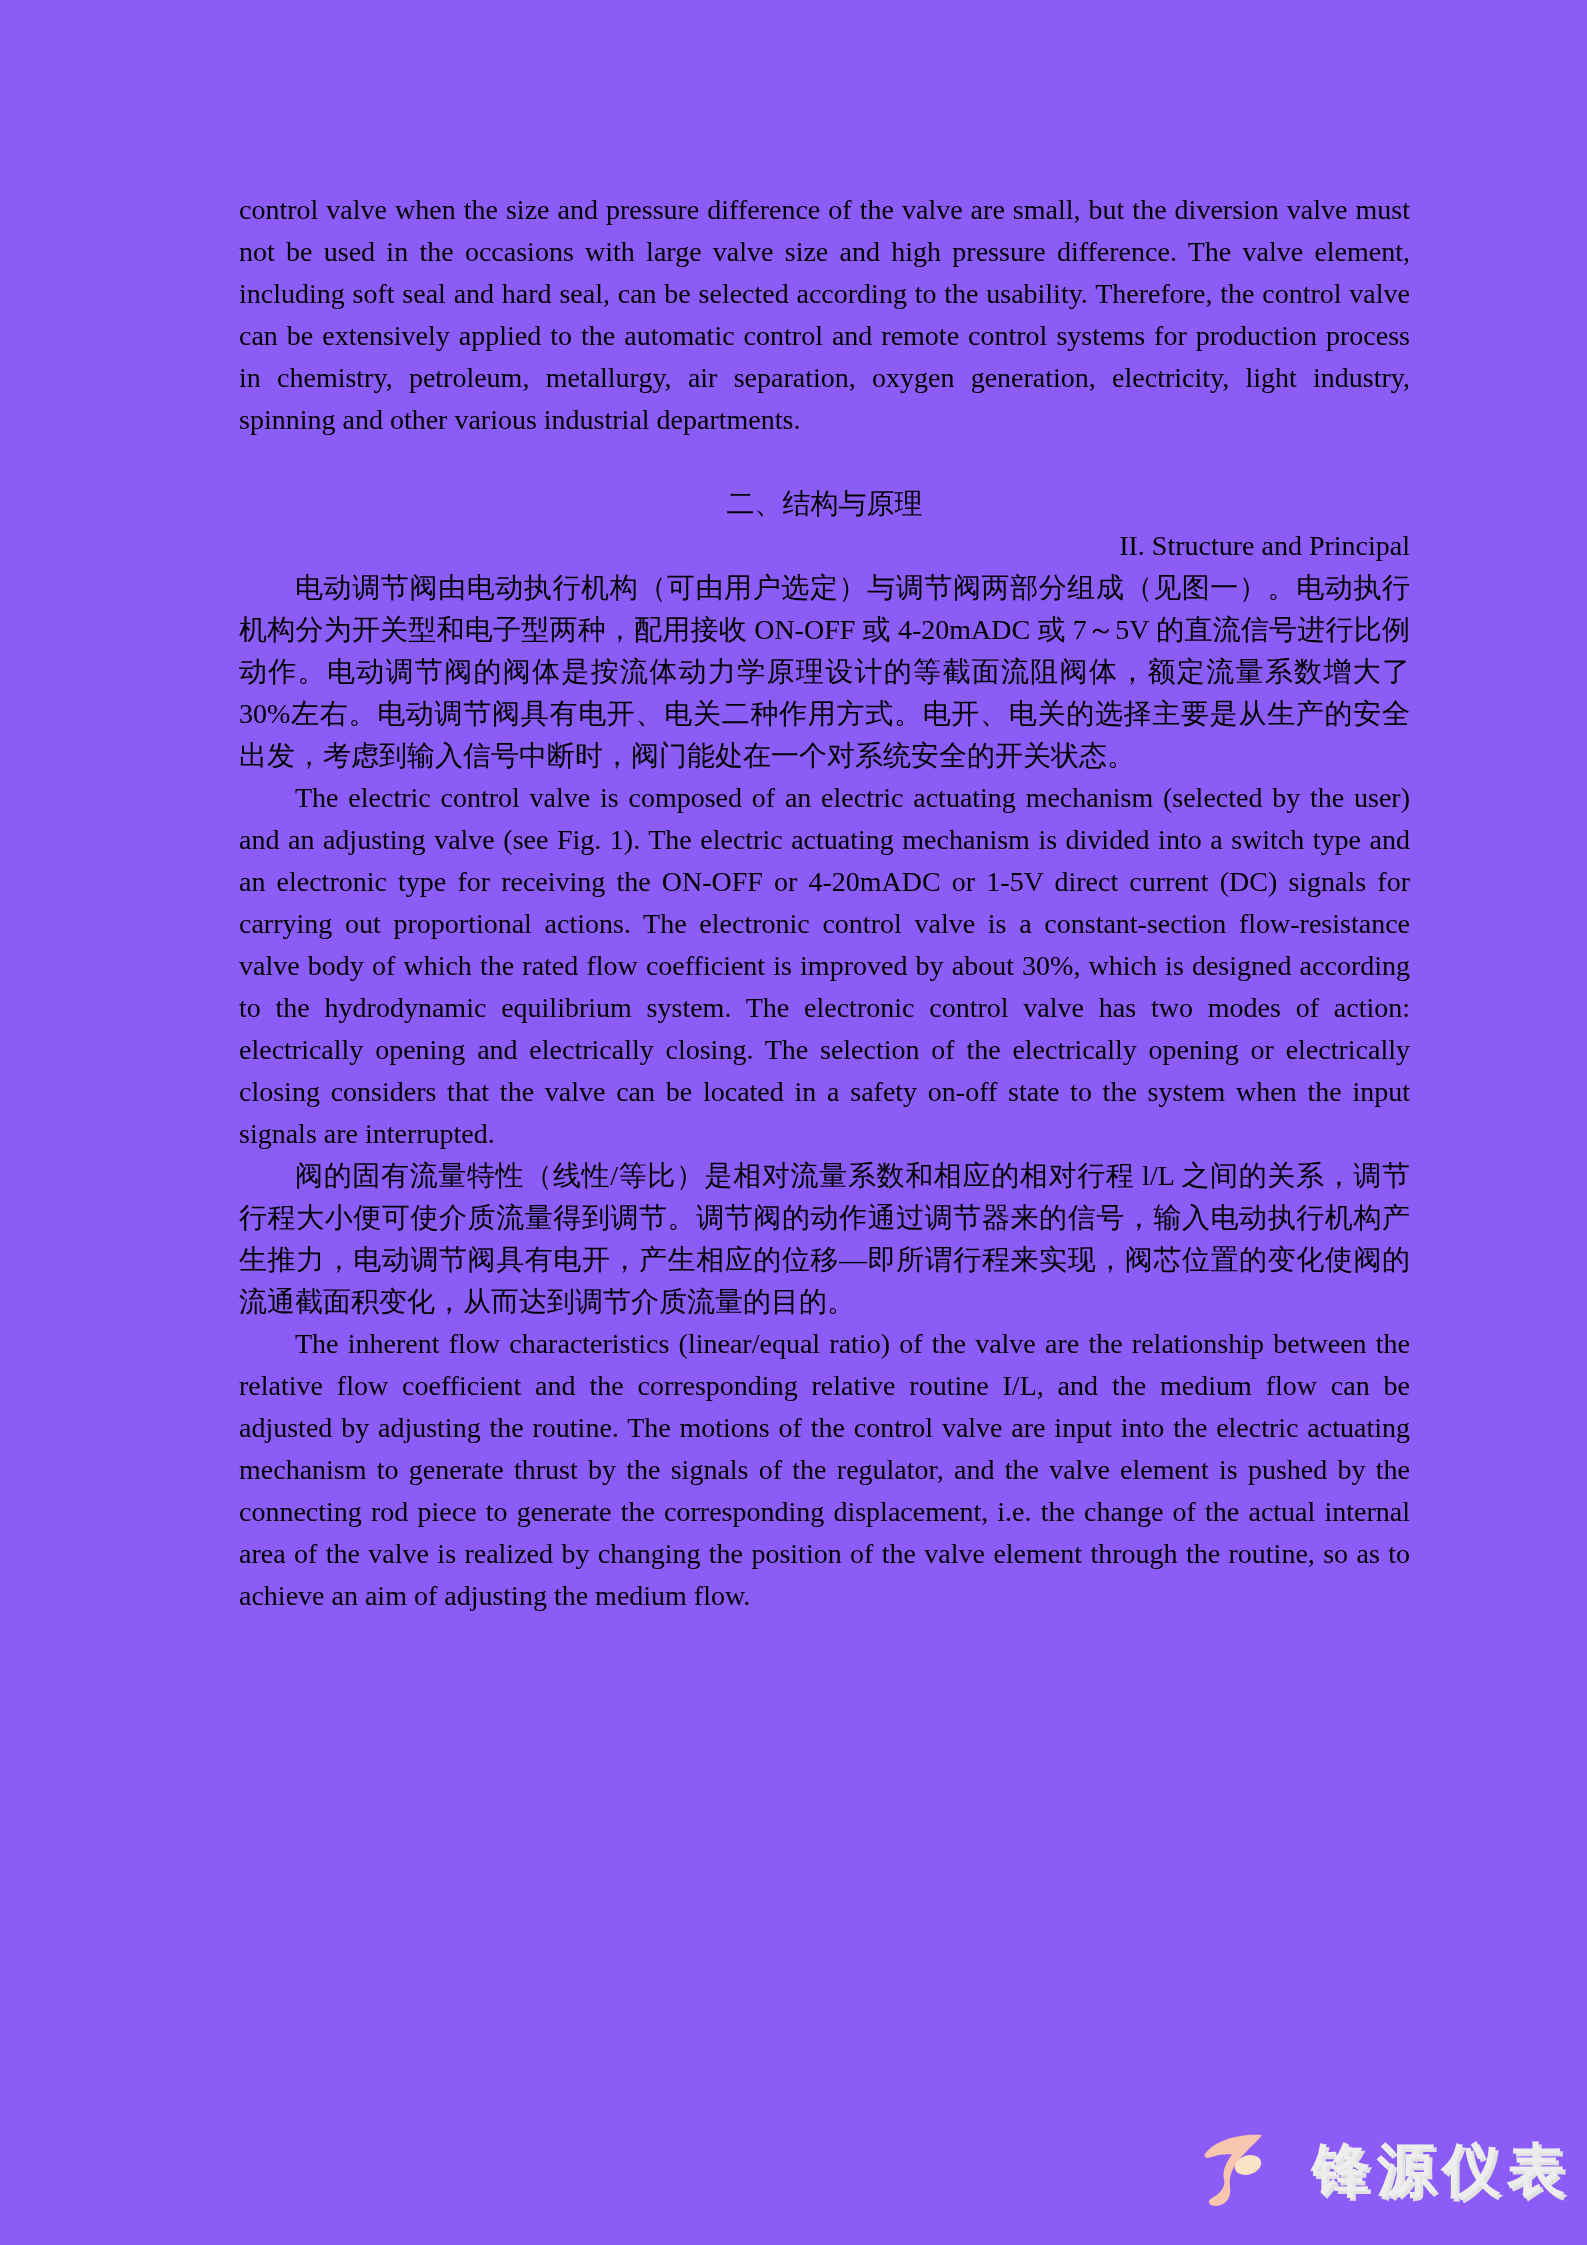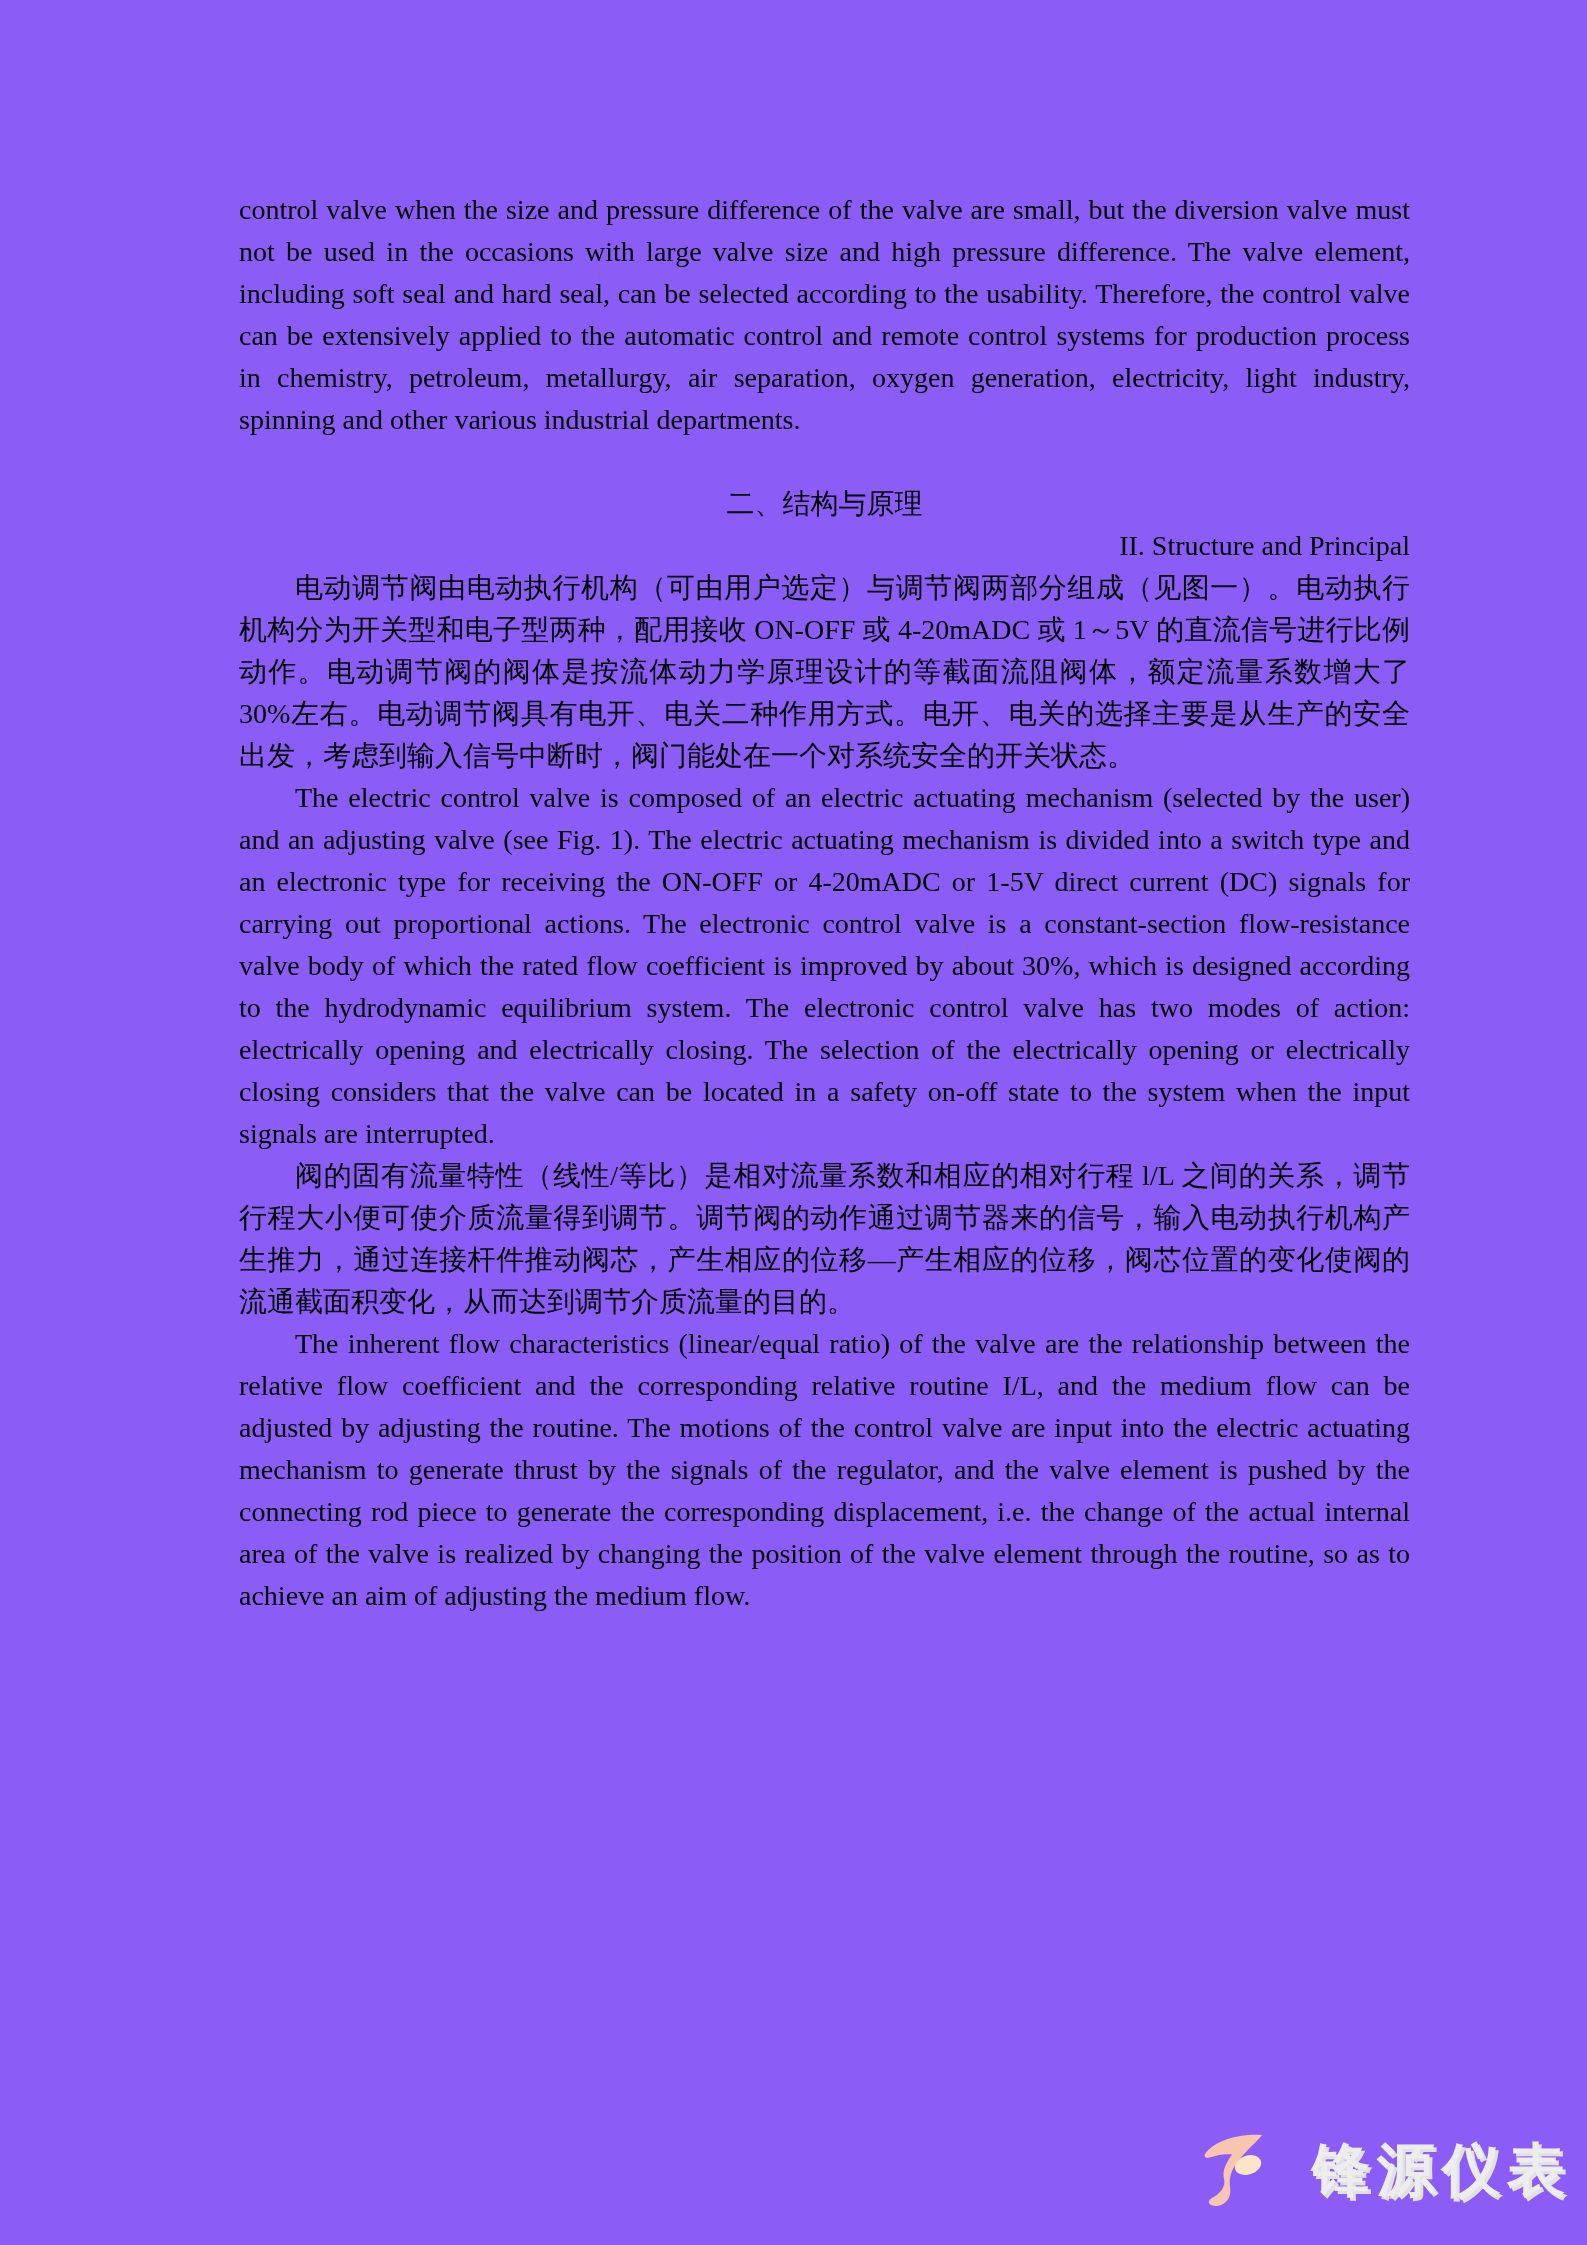--- a/index.html
+++ b/index.html
@@ -72,25 +72,25 @@
 
 <div class="page">
 
   <div class="content">
     <p class="para">control valve when the size and pressure difference of the valve are small, but the diversion valve must not be used in the occasions with large valve size and high pressure difference. The valve element, including soft seal and hard seal, can be selected according to the usability. Therefore, the control valve can be extensively applied to the automatic control and remote control systems for production process in chemistry, petroleum, metallurgy, air separation, oxygen generation, electricity, light industry, spinning and other various industrial departments.</p>
 
     <p class="para heading-cn">二、结构与原理</p>
 
     <p class="para heading-en">II. Structure and Principal</p>
 
-    <p class="para indent">电动调节阀由电动执行机构（可由用户选定）与调节阀两部分组成（见图一）。电动执行机构分为开关型和电子型两种，配用接收 ON-OFF 或 4-20mADC 或 1～5V 的直流信号进行比例动作。电动调节阀的阀体是按流体动力学原理设计的等截面流阻阀体，额定流量系数增大了 30%左右。电动调节阀具有电开、电关二种作用方式。电开、电关的选择主要是从生产的安全出发，考虑到输入信号中断时，阀门能处在一个对系统安全的开关状态。</p>
+    <p class="para indent">电动调节阀由电动执行机构（可由用户选定）与调节阀两部分组成（见图一）。电动执行机构分为开关型和电子型两种，配用接收 ON-OFF 或 4-20mADC 或 7～5V 的直流信号进行比例动作。电动调节阀的阀体是按流体动力学原理设计的等截面流阻阀体，额定流量系数增大了 30%左右。电动调节阀具有电开、电关二种作用方式。电开、电关的选择主要是从生产的安全出发，考虑到输入信号中断时，阀门能处在一个对系统安全的开关状态。</p>
 
     <p class="para indent">The electric control valve is composed of an electric actuating mechanism (selected by the user) and an adjusting valve (see Fig. 1). The electric actuating mechanism is divided into a switch type and an electronic type for receiving the ON-OFF or 4-20mADC or 1-5V direct current (DC) signals for carrying out proportional actions. The electronic control valve is a constant-section flow-resistance valve body of which the rated flow coefficient is improved by about 30%, which is designed according to the hydrodynamic equilibrium system. The electronic control valve has two modes of action: electrically opening and electrically closing. The selection of the electrically opening or electrically closing considers that the valve can be located in a safety on-off state to the system when the input signals are interrupted.</p>
 
-    <p class="para indent">阀的固有流量特性（线性/等比）是相对流量系数和相应的相对行程 l/L 之间的关系，调节行程大小便可使介质流量得到调节。调节阀的动作通过调节器来的信号，输入电动执行机构产生推力，通过连接杆件推动阀芯，产生相应的位移—产生相应的位移，阀芯位置的变化使阀的流通截面积变化，从而达到调节介质流量的目的。</p>
+    <p class="para indent">阀的固有流量特性（线性/等比）是相对流量系数和相应的相对行程 l/L 之间的关系，调节行程大小便可使介质流量得到调节。调节阀的动作通过调节器来的信号，输入电动执行机构产生推力，电动调节阀具有电开，产生相应的位移—即所谓行程来实现，阀芯位置的变化使阀的流通截面积变化，从而达到调节介质流量的目的。</p>
 
     <p class="para indent">The inherent flow characteristics (linear/equal ratio) of the valve are the relationship between the relative flow coefficient and the corresponding relative routine I/L, and the medium flow can be adjusted by adjusting the routine. The motions of the control valve are input into the electric actuating mechanism to generate thrust by the signals of the regulator, and the valve element is pushed by the connecting rod piece to generate the corresponding displacement, i.e. the change of the actual internal area of the valve is realized by changing the position of the valve element through the routine, so as to achieve an aim of adjusting the medium flow.</p>
   </div>
 
   <div class="watermark">
     <svg class="wm-logo" viewBox="0 0 72 75" aria-hidden="true">
       <path d="M64 3
                C 44 1, 16 8, 7 22
                C 5.5 24.5, 8 27, 11.5 25.5
                C 20 22.5, 28 21.5, 34 22.5

